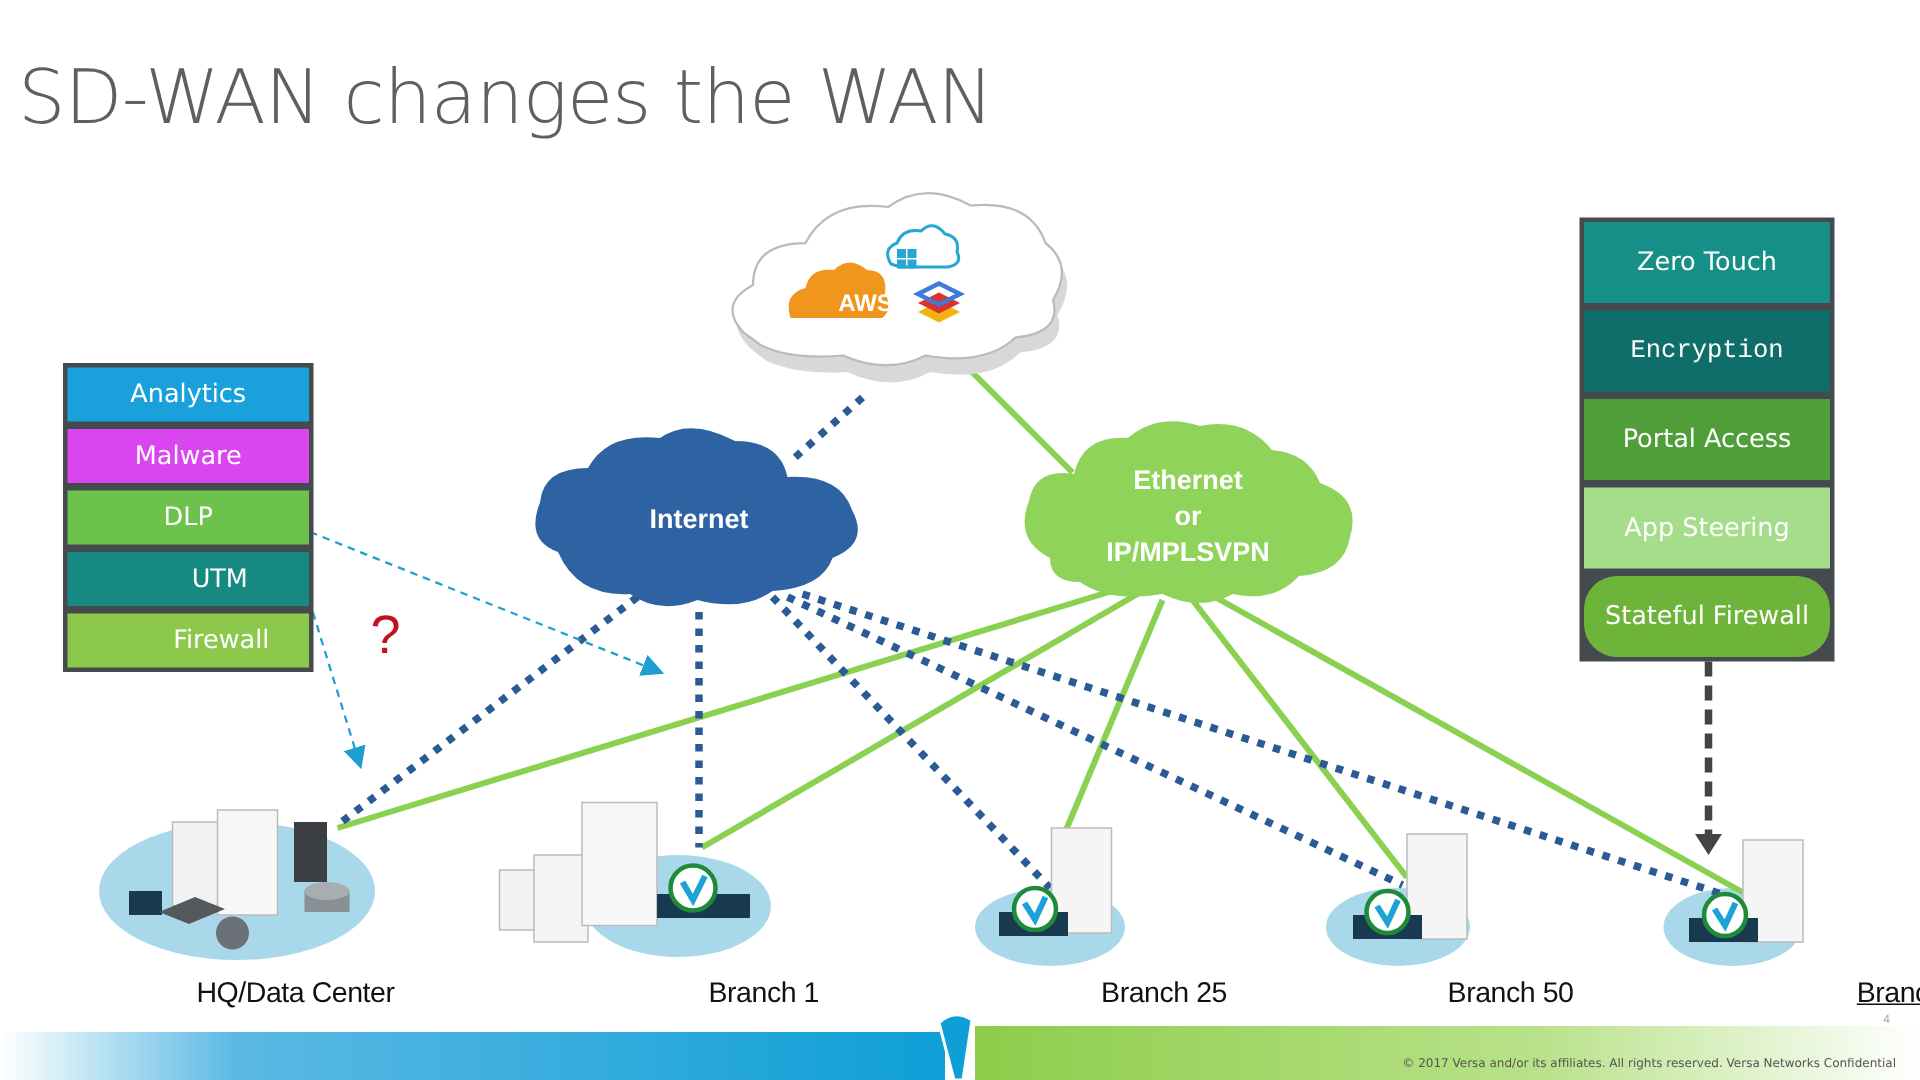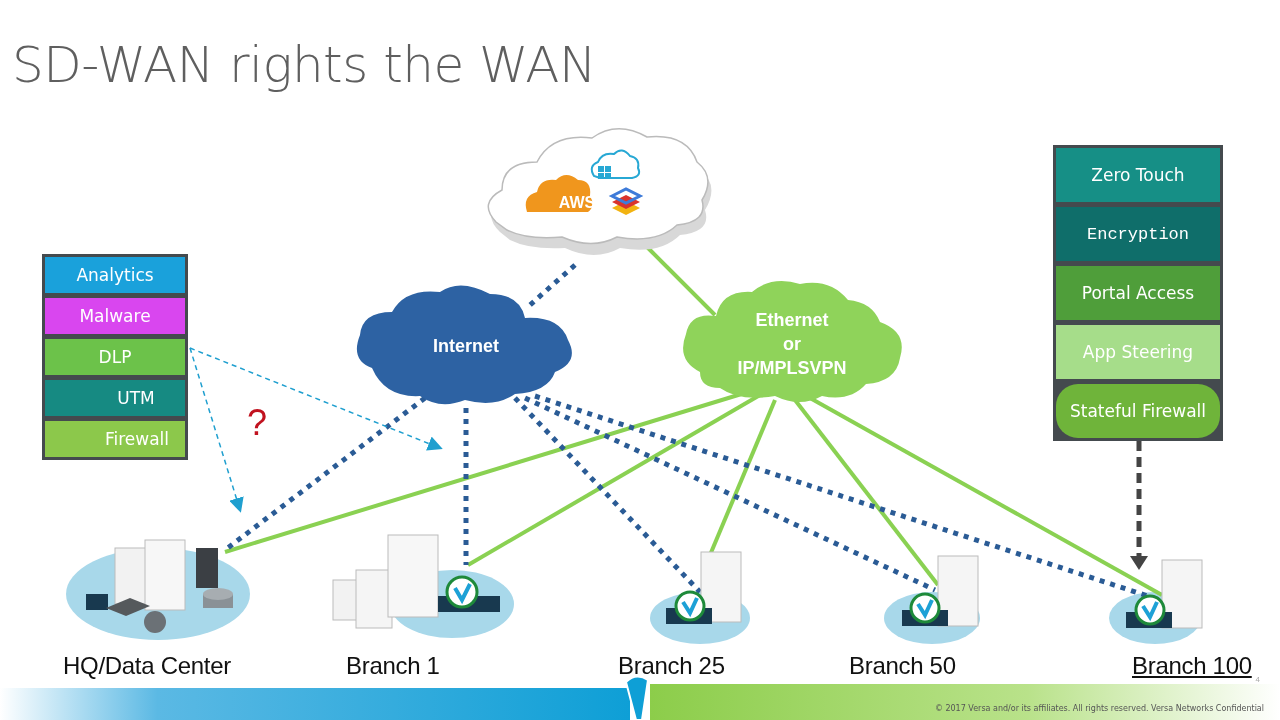--- a/index.html
+++ b/index.html
@@ -1,36 +1,36 @@
 <!DOCTYPE html>
 <html><head>
 <meta charset="utf-8">
 <style>
   html,body{margin:0;padding:0;}
   body{width:1280px;height:720px;position:relative;overflow:hidden;background:#ffffff;font-family:"Liberation Sans",sans-serif;}
   .title{position:absolute;left:12px;top:36px;font-size:50px;color:#5f5f5f;font-family:"DejaVu Sans",sans-serif;font-weight:300;letter-spacing:-0.5px;margin:0;}
   svg#diagram{position:absolute;left:0;top:0;}
   .stack{position:absolute;background:#444a4e;padding:3px;box-sizing:border-box;}
   .stack .cell{color:#ffffff;text-align:center;font-family:"DejaVu Sans",sans-serif;font-size:17px;box-sizing:border-box;display:flex;align-items:center;justify-content:center;}
-  .left-stack{left:42px;top:254px;width:146px;}
+  .left-stack{left:42px;top:242px;width:167px;}
   .left-stack .cell{height:36px;margin-bottom:5px;}
   .left-stack .cell:last-child{margin-bottom:0;}
   .right-stack{left:1053px;top:145px;width:170px;}
   .right-stack .cell{height:54px;margin-bottom:5px;font-size:17px;}
   .right-stack .cell:last-child{margin-bottom:0;border-radius:22px;}
-  .site-label{position:absolute;font-size:24px;color:#111;text-align:left;width:200px;transform:translateX(-50%);letter-spacing:-0.3px;}
+  .site-label{position:absolute;font-size:19px;color:#111;text-align:right;width:200px;transform:translateX(-50%);letter-spacing:-0.3px;}
   .cloud-label{position:absolute;color:#fff;font-weight:bold;text-align:center;transform:translateX(-50%);}
   .qmark{position:absolute;left:247px;top:402px;color:#c1121f;font-size:36px;}
   .copyright{position:absolute;right:16px;top:704px;font-size:8px;color:#555;font-family:"DejaVu Sans",sans-serif;}
   .page-num{position:absolute;right:20px;top:675px;font-size:8px;color:#aaa;}
 </style>
 </head>
 <body>
 
-<h1 class="title">SD-WAN rights the WAN</h1>
+<h1 class="title">SD-WAN changes the WAN</h1>
 
 <svg id="diagram" width="1280" height="720" viewBox="0 0 1280 720">
   <defs>
     <marker id="arrowCyan" markerWidth="10" markerHeight="10" refX="8" refY="5" orient="auto">
       <path d="M0,0 L10,5 L0,10 z" fill="#1f9fcf"></path>
     </marker>
     <marker id="arrowGray" markerWidth="8" markerHeight="8" refX="4" refY="4" orient="auto">
       <path d="M0,0 L8,4 L0,8 z" fill="#444"></path>
     </marker>
     <linearGradient id="footBlue" x1="0" x2="1">

